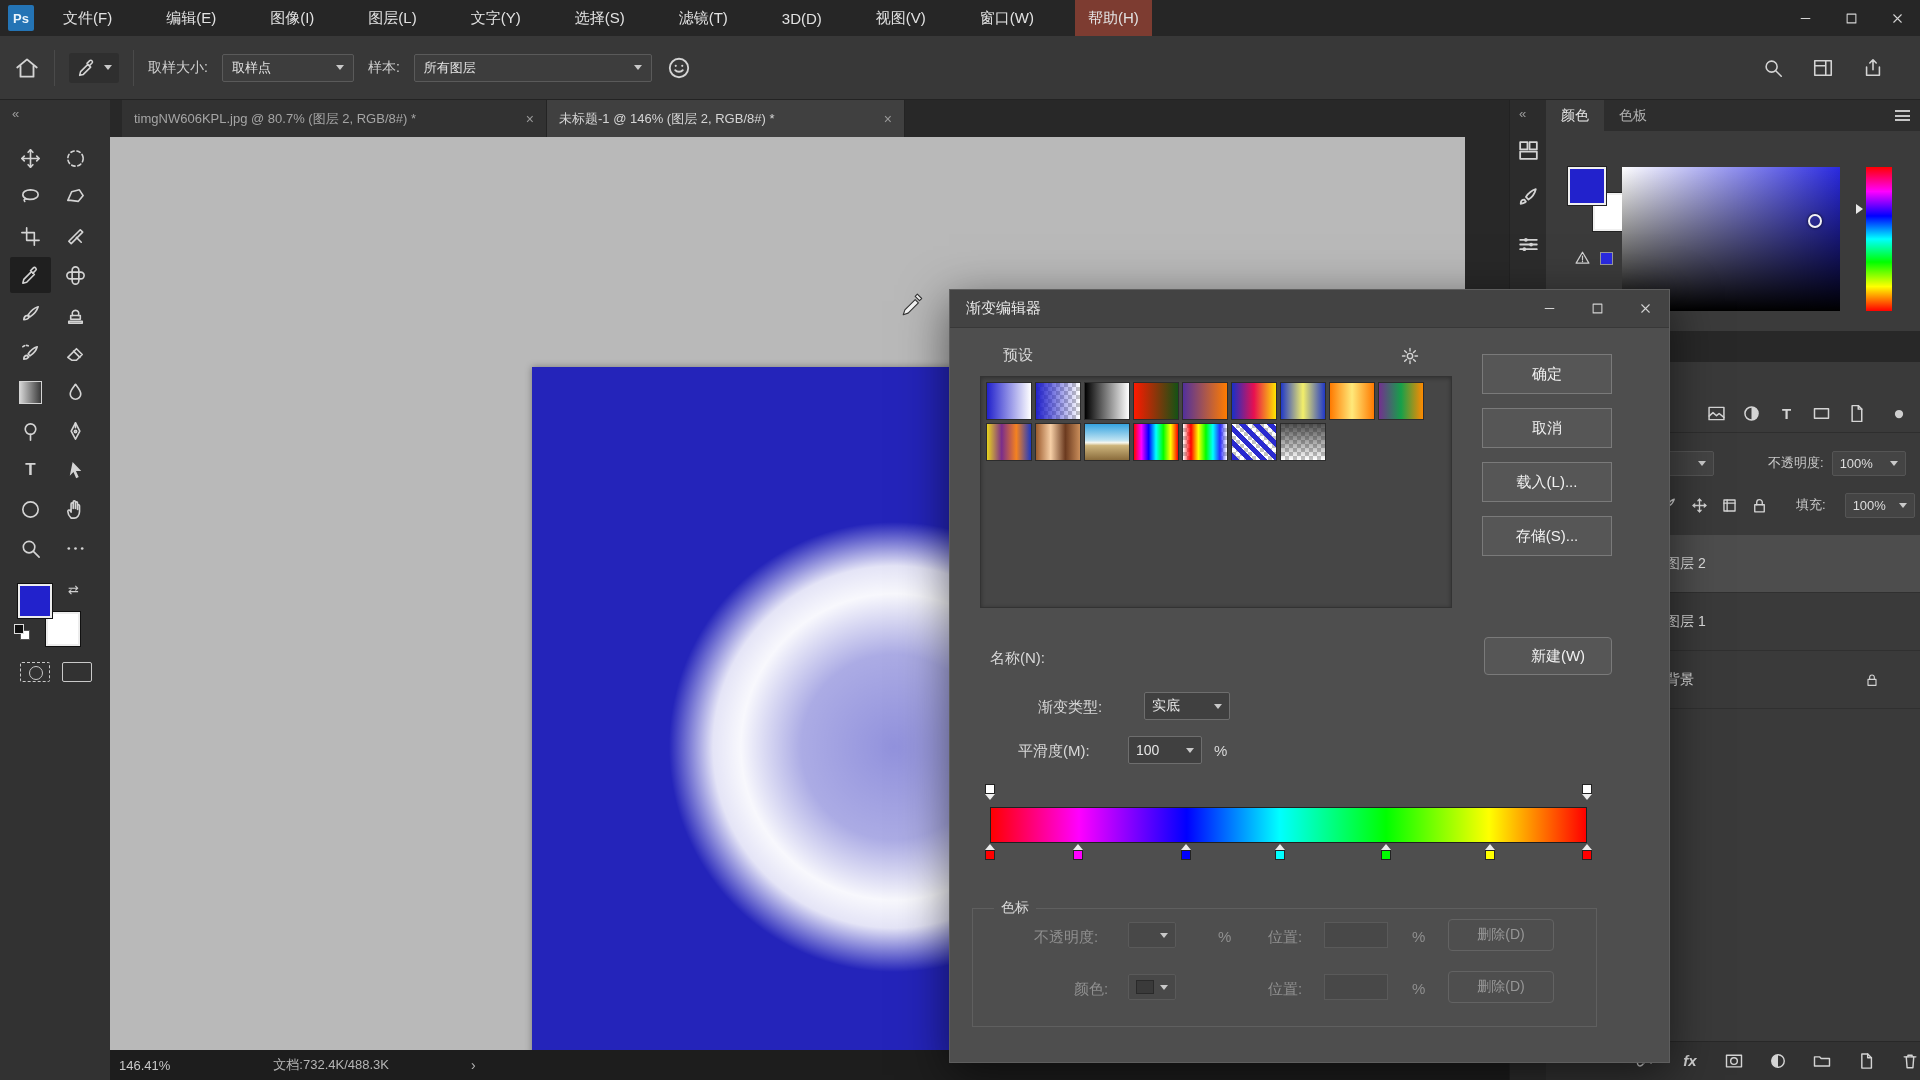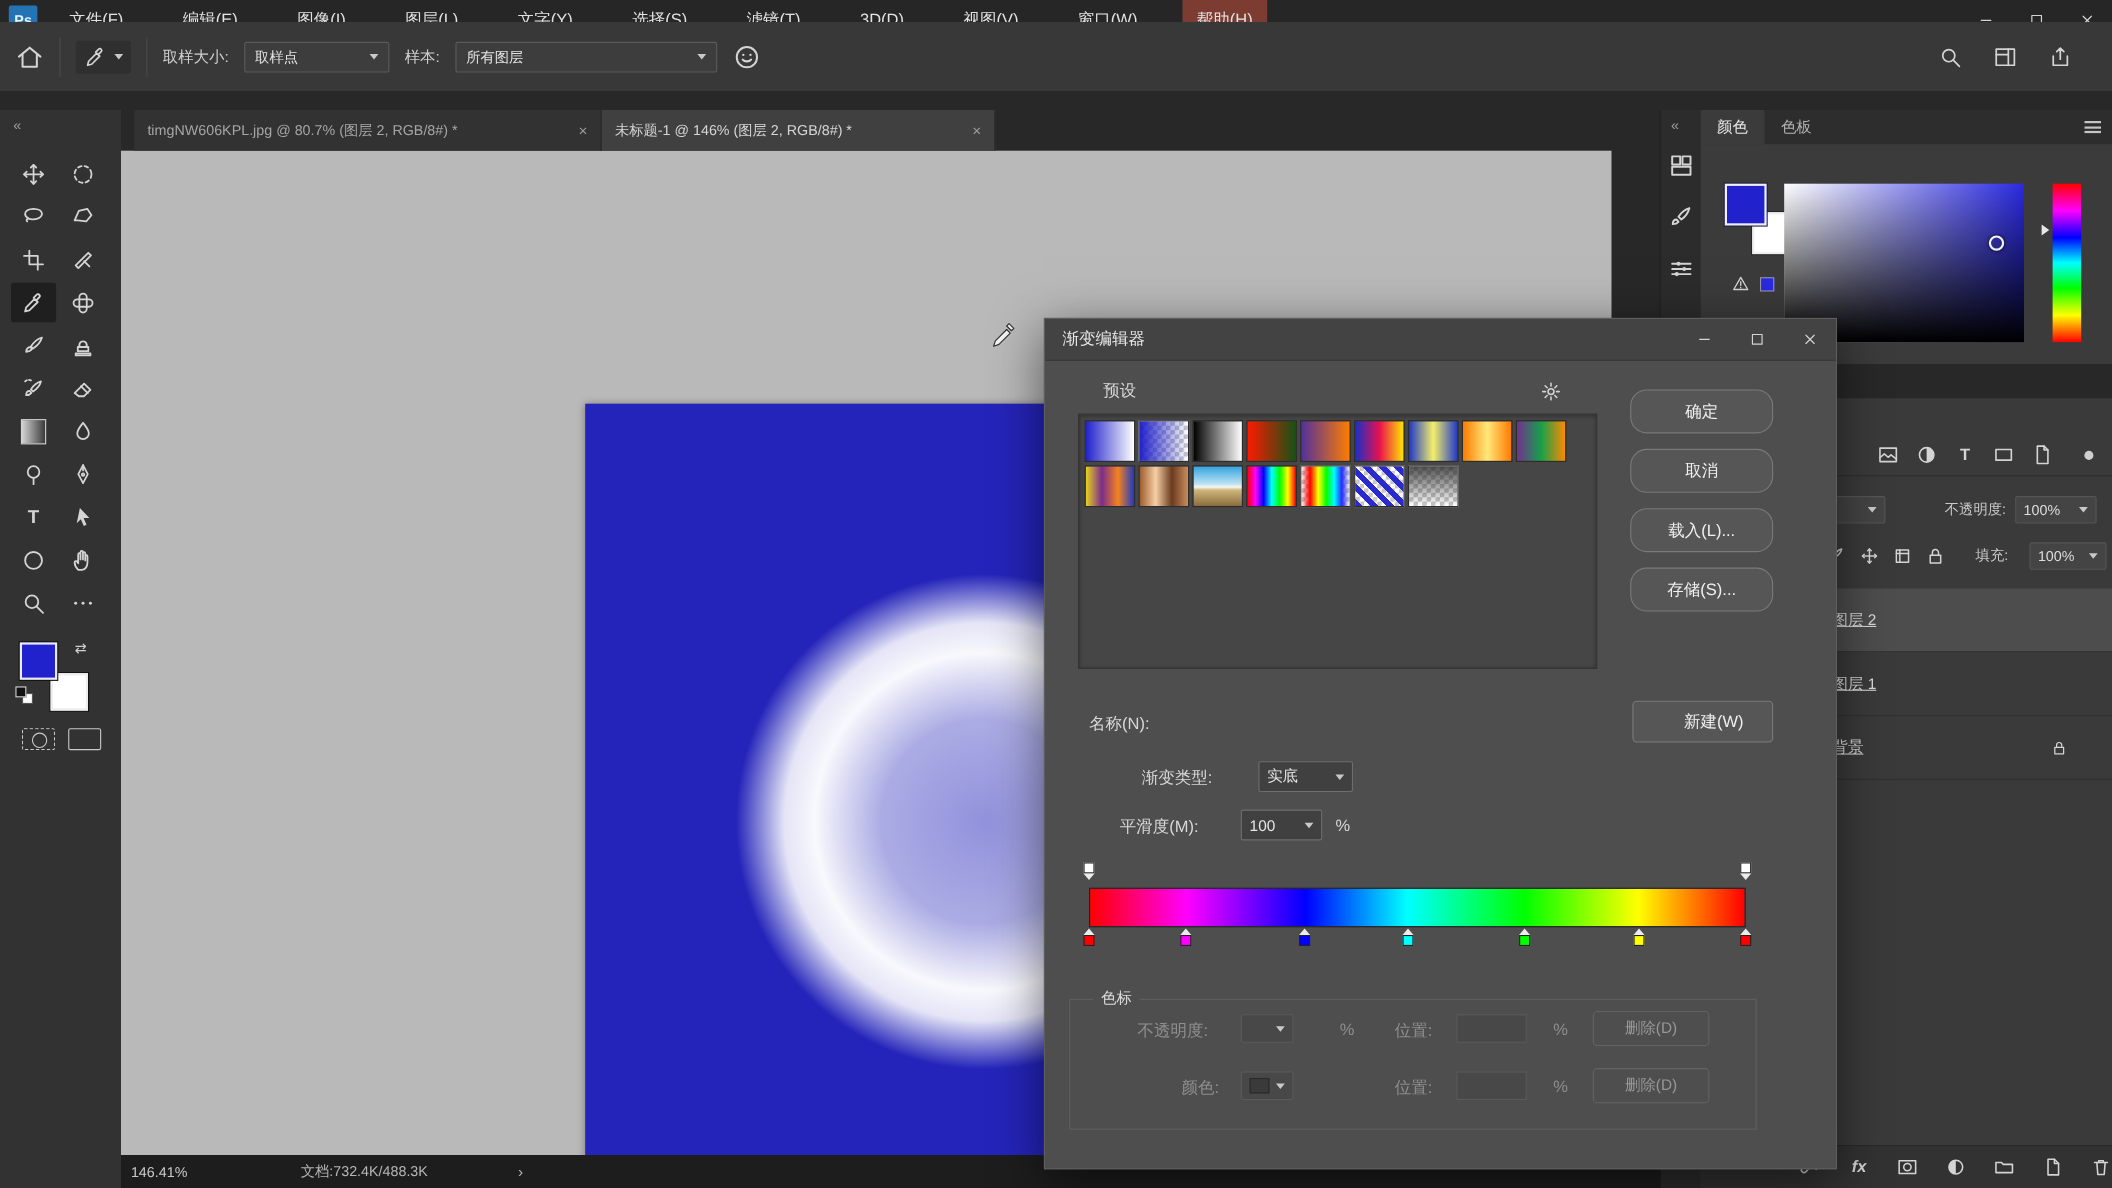--- a/index.html
+++ b/index.html
@@ -35,21 +35,21 @@
   .menubar{position:absolute;left:0;top:0;width:1920px;height:36px;background:#262626;display:flex;align-items:center;z-index:20;}
   .ps-logo{width:26px;height:26px;margin-left:8px;background:#2474b5;color:#eaf4fb;font-weight:bold;font-size:13px;
            display:flex;align-items:center;justify-content:center;border-radius:2px;flex:none;}
   .menu-items{display:flex;height:100%;margin-left:16px;gap:28px;}
   .menu-item{padding:0 13px;display:flex;align-items:center;font-size:15px;color:#e2e2e2;}
   .menu-item.hl{background:#7d3c31;}
   .win-controls{margin-left:auto;display:flex;height:100%;}
   .win-btn{width:46px;height:100%;display:flex;align-items:center;justify-content:center;}
 
   
-  .optionsbar{position:absolute;left:0;top:20px;width:1920px;height:64px;background:#383838;border-bottom:1px solid #232323;
+  .optionsbar{position:absolute;left:0;top:36px;width:1920px;height:64px;background:#383838;border-bottom:1px solid #232323;
               display:flex;align-items:center;gap:14px;padding:0 14px;z-index:20;}
   .ob-sep{width:1px;height:36px;background:#4a4a4a;flex:none;}
   .ob-tool{display:flex;align-items:center;gap:6px;padding:4px 7px;background:#2f2f2f;border-radius:3px;}
   .ob-label{font-size:14px;color:#cfcfcf;white-space:nowrap;}
   .dropdown{height:28px;background:#3d3d3d;border:1px solid #5a5a5a;border-radius:2px;display:flex;align-items:center;
             justify-content:space-between;padding:0 9px;font-size:13px;color:#e3e3e3;gap:8px;}
   .dd-sample-size{width:132px;}
   .dd-sample{width:238px;}
   .ob-right{margin-left:auto;display:flex;align-items:center;gap:28px;padding-right:22px;}
 
@@ -127,42 +127,42 @@
   .lp-blend{position:absolute;left:0;top:86px;right:0;height:30px;display:flex;align-items:center;font-size:13px;color:#c9c9c9;}
   .pcombo{height:25px;background:#444;border:1px solid #555;border-radius:2px;display:flex;align-items:center;
           justify-content:space-between;padding:0 7px;font-size:13px;color:#ddd;gap:6px;}
   .blend-combo{margin-left:50px;width:118px;}
   .lp-blend .lbl{margin-left:54px;}
   .opacity-combo{margin-left:8px;width:74px;}
   .lp-lock{position:absolute;left:0;top:128px;right:0;height:30px;display:flex;align-items:center;gap:11px;
            padding-left:84px;font-size:13px;color:#c9c9c9;}
   .lp-lock .lbl{margin-left:16px;}
   .fill-combo{margin-left:8px;width:70px;}
-  .layers-list{position:absolute;left:0;top:173px;right:0;text-decoration:underline;}
+  .layers-list{position:absolute;left:0;top:173px;right:0;}
   .layer-row{position:relative;height:58px;border-bottom:1px solid #303030;display:flex;align-items:center;background:#3a3a3a;}
   .layer-row.selected{background:#4d4d4d;}
   .l-thumb{margin-left:62px;width:44px;height:46px;border:1px solid #1e1e1e;flex:none;}
   .l-name{margin-left:14px;font-size:14px;color:#dcdcdc;}
   .l-lock{margin-left:auto;margin-right:40px;width:16px;height:16px;}
   .lp-footer{position:absolute;left:0;right:0;top:679px;height:39px;background:#323232;border-top:1px solid #282828;
              display:flex;align-items:center;gap:24px;padding-left:90px;}
 
   
   .dialog{position:absolute;left:949px;top:289px;width:721px;height:774px;background:#4e4e4e;border:1px solid #5e5e5e;
           box-shadow:0 12px 45px rgba(0,0,0,.55);z-index:40;font-size:14px;color:#dedede;}
   .dlg-title{height:38px;background:#434343;border-bottom:1px solid #383838;display:flex;align-items:center;
              padding-left:16px;font-size:15px;color:#e9e9e9;}
   .dlg-controls{margin-left:auto;display:flex;height:100%;}
   .dlg-controls .win-btn{width:48px;}
   .dlg-label{position:absolute;font-size:15px;color:#d8d8d8;}
   .gear{position:absolute;left:450px;top:56px;width:20px;height:20px;}
   .preset-well{position:absolute;left:30px;top:86px;width:472px;height:232px;background:#464646;border:1px solid #333;
                box-shadow:inset 0 1px 4px rgba(0,0,0,.35);padding:5px;display:flex;flex-wrap:wrap;gap:3px;align-content:flex-start;}
   .preset{width:46px;height:38px;border:1px solid #2c2c2c;flex:none;}
-  .dlg-btn{position:absolute;left:532px;width:130px;height:40px;background:#565656;border:1px solid #7a7a7a;border-radius:15px;
+  .dlg-btn{position:absolute;left:532px;width:130px;height:40px;background:#565656;border:1px solid #7a7a7a;border-radius:0;
            display:flex;align-items:center;justify-content:center;font-size:15px;color:#f0f0f0;}
   .btn-ok{top:64px;} .btn-cancel{top:118px;} .btn-load{top:172px;} .btn-save{top:226px;}
   .btn-new{position:absolute;left:534px;top:347px;width:128px;height:38px;background:#565656;border:1px solid #7a7a7a;
            border-radius:4px;display:flex;align-items:center;justify-content:center;font-size:15px;color:#f0f0f0;padding-left:20px;}
   .name-input{position:absolute;left:118px;top:351px;width:330px;height:30px;background:#404040;border:1px solid #6e6e6e;
               color:#ececec;font-size:14px;padding:0 8px;font-family:inherit;}
   .combo{background:#404040;border:1px solid #6e6e6e;display:flex;align-items:center;justify-content:space-between;
          padding:0 7px;font-size:14px;border-radius:2px;gap:6px;color:#e5e5e5;}
   .type-combo{position:absolute;left:194px;top:402px;width:86px;height:28px;}
   .smooth-combo{position:absolute;left:178px;top:446px;width:74px;height:28px;}

